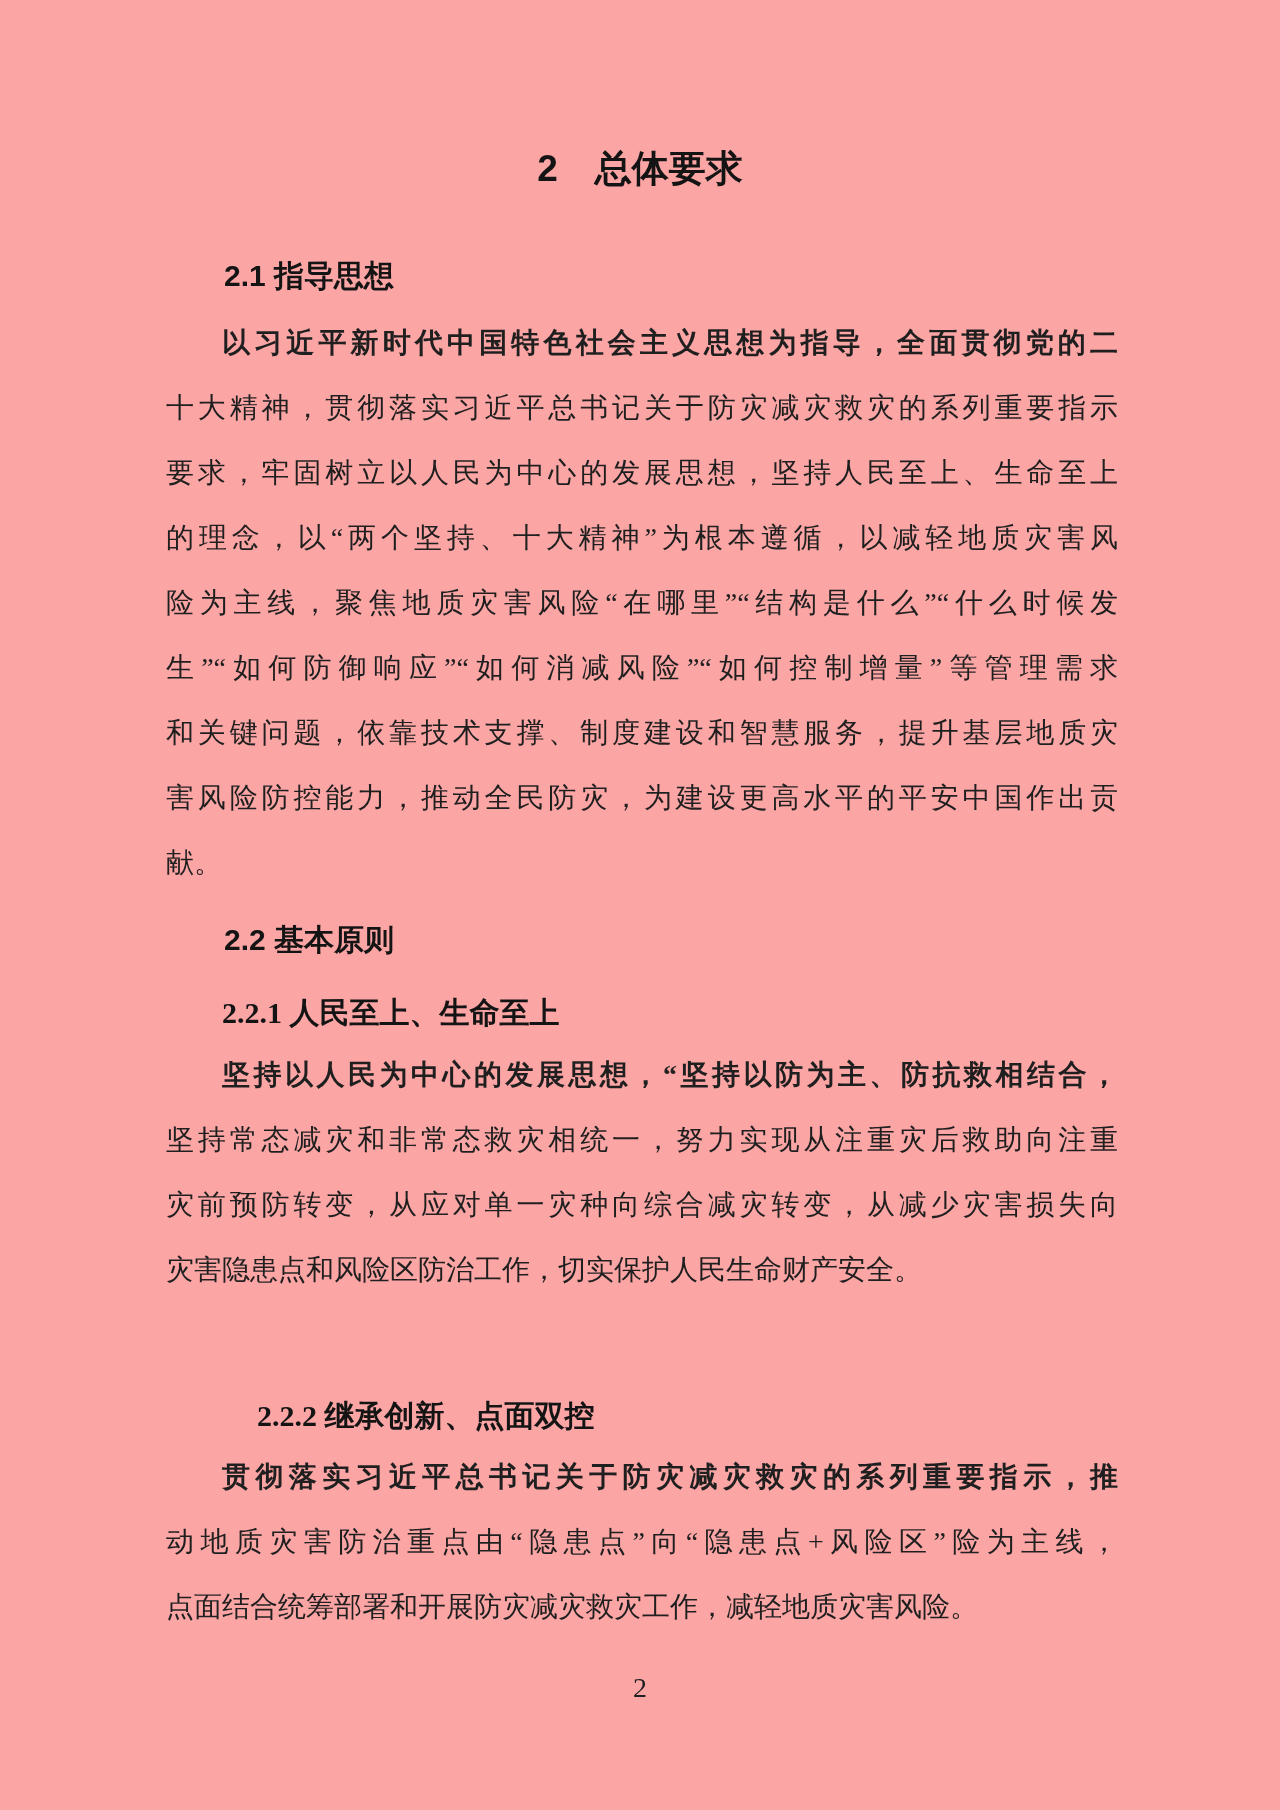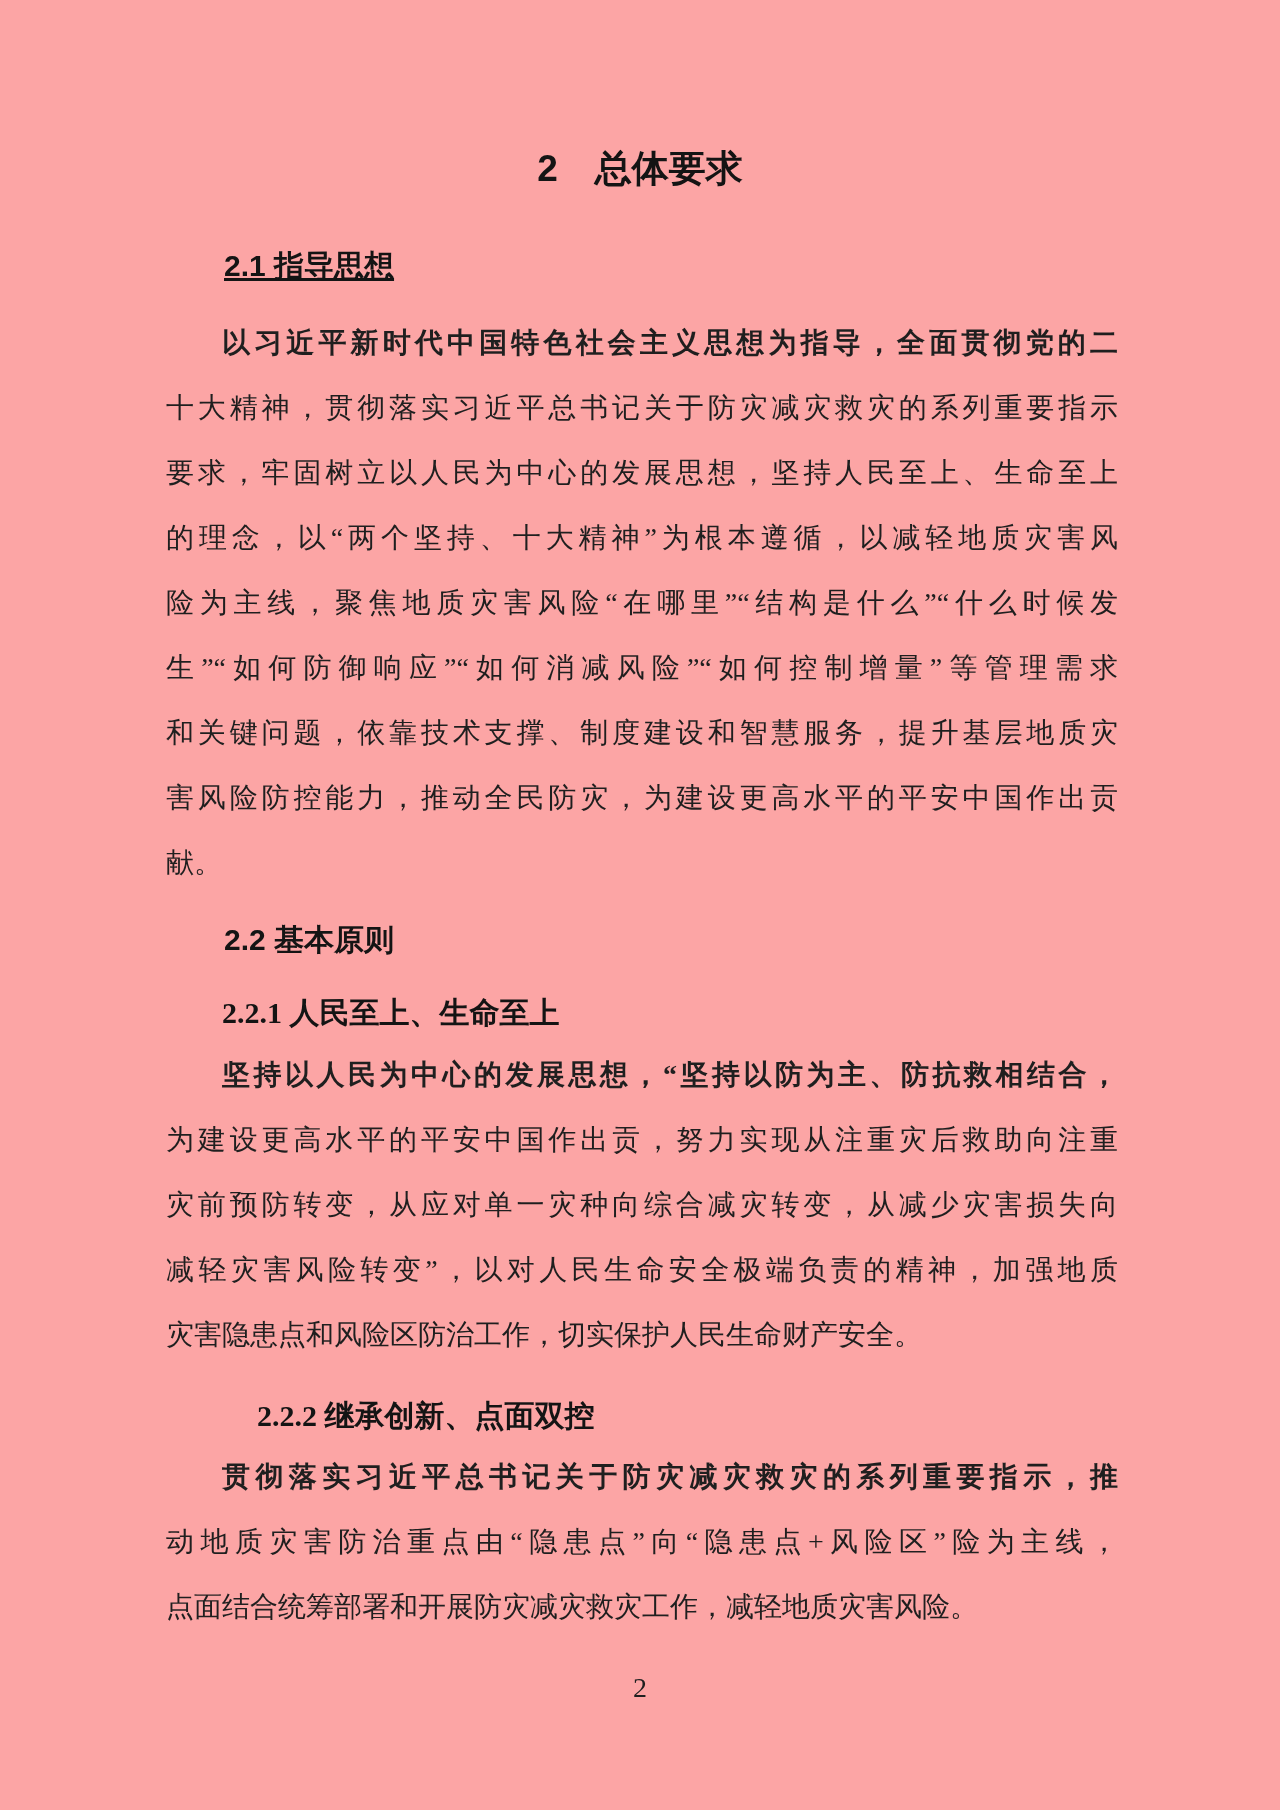--- a/index.html
+++ b/index.html
@@ -42,21 +42,21 @@
   }
   .h3 {
     position: absolute;
     left: 222px;
     font-family: "Liberation Serif", serif;
     font-weight: 700;
     font-size: 30px;
     line-height: 40px;
     color: #141414;
   }
-  .pos-h21 { top: 246px; text-decoration: underline; }
+  .pos-h21 { top: 256px; }
   .pos-h22 { top: 920px; }
   .pos-h221 { top: 993px; }
   .pos-h222 { top: 1396px; margin-left: 35px; }
   .para {
     position: absolute;
     left: 166px;
     width: 952px;
     font-size: 28px;
     color: #1f1f1f;
   }
@@ -102,23 +102,22 @@
     <div class="line">害风险防控能力，推动全民防灾，为建设更高水平的平安中国作出贡</div>
     <div class="line last">献。</div>
   </div>
 
   <div class="h2 pos-h22">2.2 基本原则</div>
 
   <div class="h3 pos-h221">2.2.1 人民至上、生命至上</div>
 
   <div class="para pos-p2">
     <div class="line first">坚持以人民为中心的发展思想，“坚持以防为主、防抗救相结合，</div>
-    <div class="line">为建设更高水平的平安中国作出贡，努力实现从注重灾后救助向注重</div>
+    <div class="line">坚持常态减灾和非常态救灾相统一，努力实现从注重灾后救助向注重</div>
     <div class="line">灾前预防转变，从应对单一灾种向综合减灾转变，从减少灾害损失向</div>
-    <div class="line">减轻灾害风险转变”，以对人民生命安全极端负责的精神，加强地质</div>
     <div class="line last">灾害隐患点和风险区防治工作，切实保护人民生命财产安全。</div>
   </div>
 
   <div class="h3 pos-h222">2.2.2 继承创新、点面双控</div>
 
   <div class="para pos-p3">
     <div class="line first">贯彻落实习近平总书记关于防灾减灾救灾的系列重要指示，推</div>
     <div class="line">动地质灾害防治重点由“隐患点”向“隐患点+风险区”险为主线，</div>
     <div class="line last">点面结合统筹部署和开展防灾减灾救灾工作，减轻地质灾害风险。</div>
   </div>

